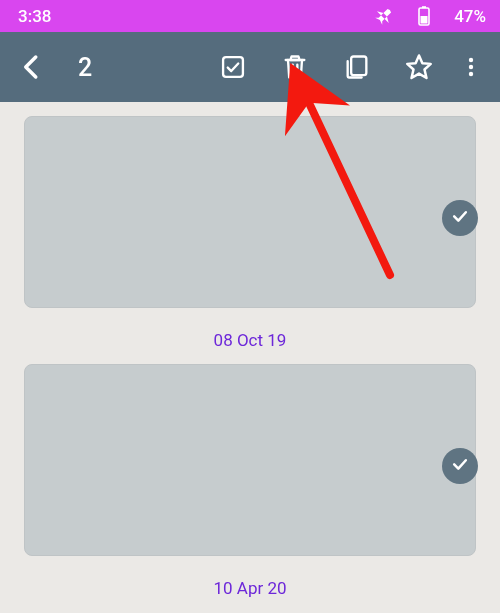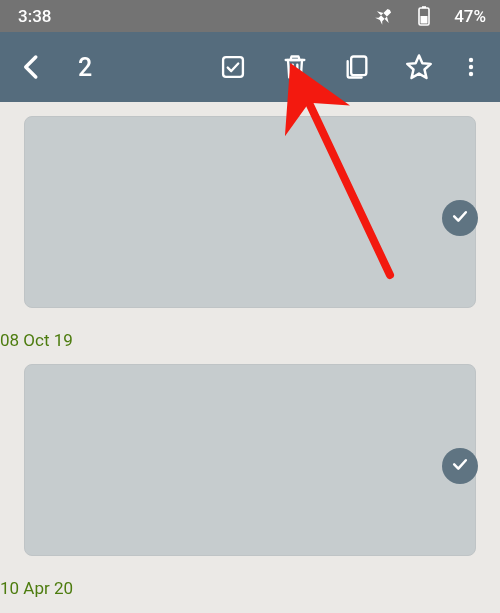--- a/index.html
+++ b/index.html
@@ -8,21 +8,21 @@
     width: 500px;
     height: 613px;
     overflow: hidden;
     font-family: Roboto, "Helvetica Neue", Arial, sans-serif;
     background: #ebe9e6;
     position: relative;
   }
   
   .status-bar {
     height: 32px;
-    background: #737373;
+    background: #d946ef;
     color: #ffffff;
     display: flex;
     align-items: center;
     justify-content: space-between;
     padding: 0 14px 0 18px;
     font-size: 17px;
     font-weight: 500;
   }
   .status-right { display: flex; align-items: flex-end; gap: 24px; }
   .status-right svg { display:block; }
@@ -72,22 +72,22 @@
     top: 84px;
     width: 36px;
     height: 36px;
     border-radius: 50%;
     background: #5f7482;
     display: flex;
     align-items: center;
     justify-content: center;
   }
   .date {
-    text-align: left;
-    color: #4d7c0f;
+    text-align: center;
+    color: #6d28d9;
     font-size: 17px;
     margin: 22px 0 6px 0;
   }
   
   .arrow-svg {
     position: absolute;
     left: 0; top: 0;
     pointer-events: none;
   }
 </style>

